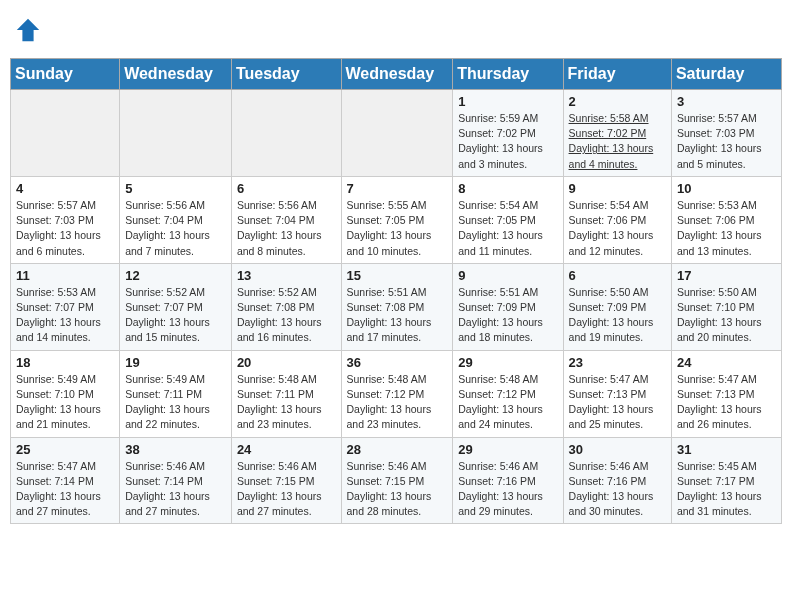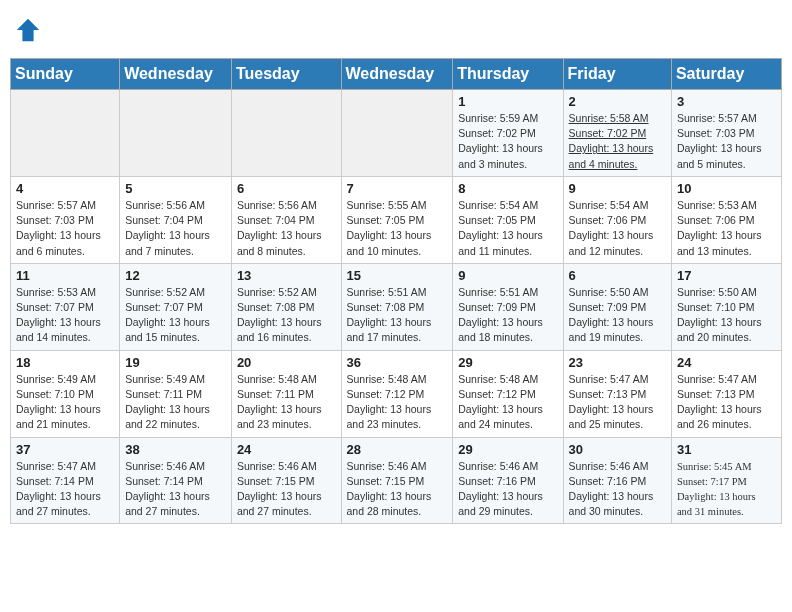--- a/index.html
+++ b/index.html
@@ -298,21 +298,21 @@
         <td>
           <span class="day-number">24</span>
           <div class="day-info" style="white-space: pre-line;">Sunrise: 5:47 AM
 Sunset: 7:13 PM
 Daylight: 13 hours
 and 26 minutes.</div>
         </td>
       </tr>
       <tr>
         <td>
-          <span class="day-number">37</span>
+          <span class="day-number">25</span>
           <div class="day-info" style="white-space: pre-line;">Sunrise: 5:47 AM
 Sunset: 7:14 PM
 Daylight: 13 hours
 and 27 minutes.</div>
         </td>
         <td>
           <span class="day-number">38</span>
           <div class="day-info" style="white-space: pre-line;">Sunrise: 5:46 AM
 Sunset: 7:14 PM
 Daylight: 13 hours
@@ -341,20 +341,20 @@
         </td>
         <td>
           <span class="day-number">30</span>
           <div class="day-info" style="white-space: pre-line;">Sunrise: 5:46 AM
 Sunset: 7:16 PM
 Daylight: 13 hours
 and 30 minutes.</div>
         </td>
         <td>
           <span class="day-number">31</span>
-          <div class="day-info" style="white-space: pre-line; font-family: Liberation Serif, serif;">Sunrise: 5:45 AM
+          <div class="day-info" style="white-space: pre-line;">Sunrise: 5:45 AM
 Sunset: 7:17 PM
 Daylight: 13 hours
 and 31 minutes.</div>
         </td>
       </tr>
     </tbody>
 </table>
 
 </body></html>

